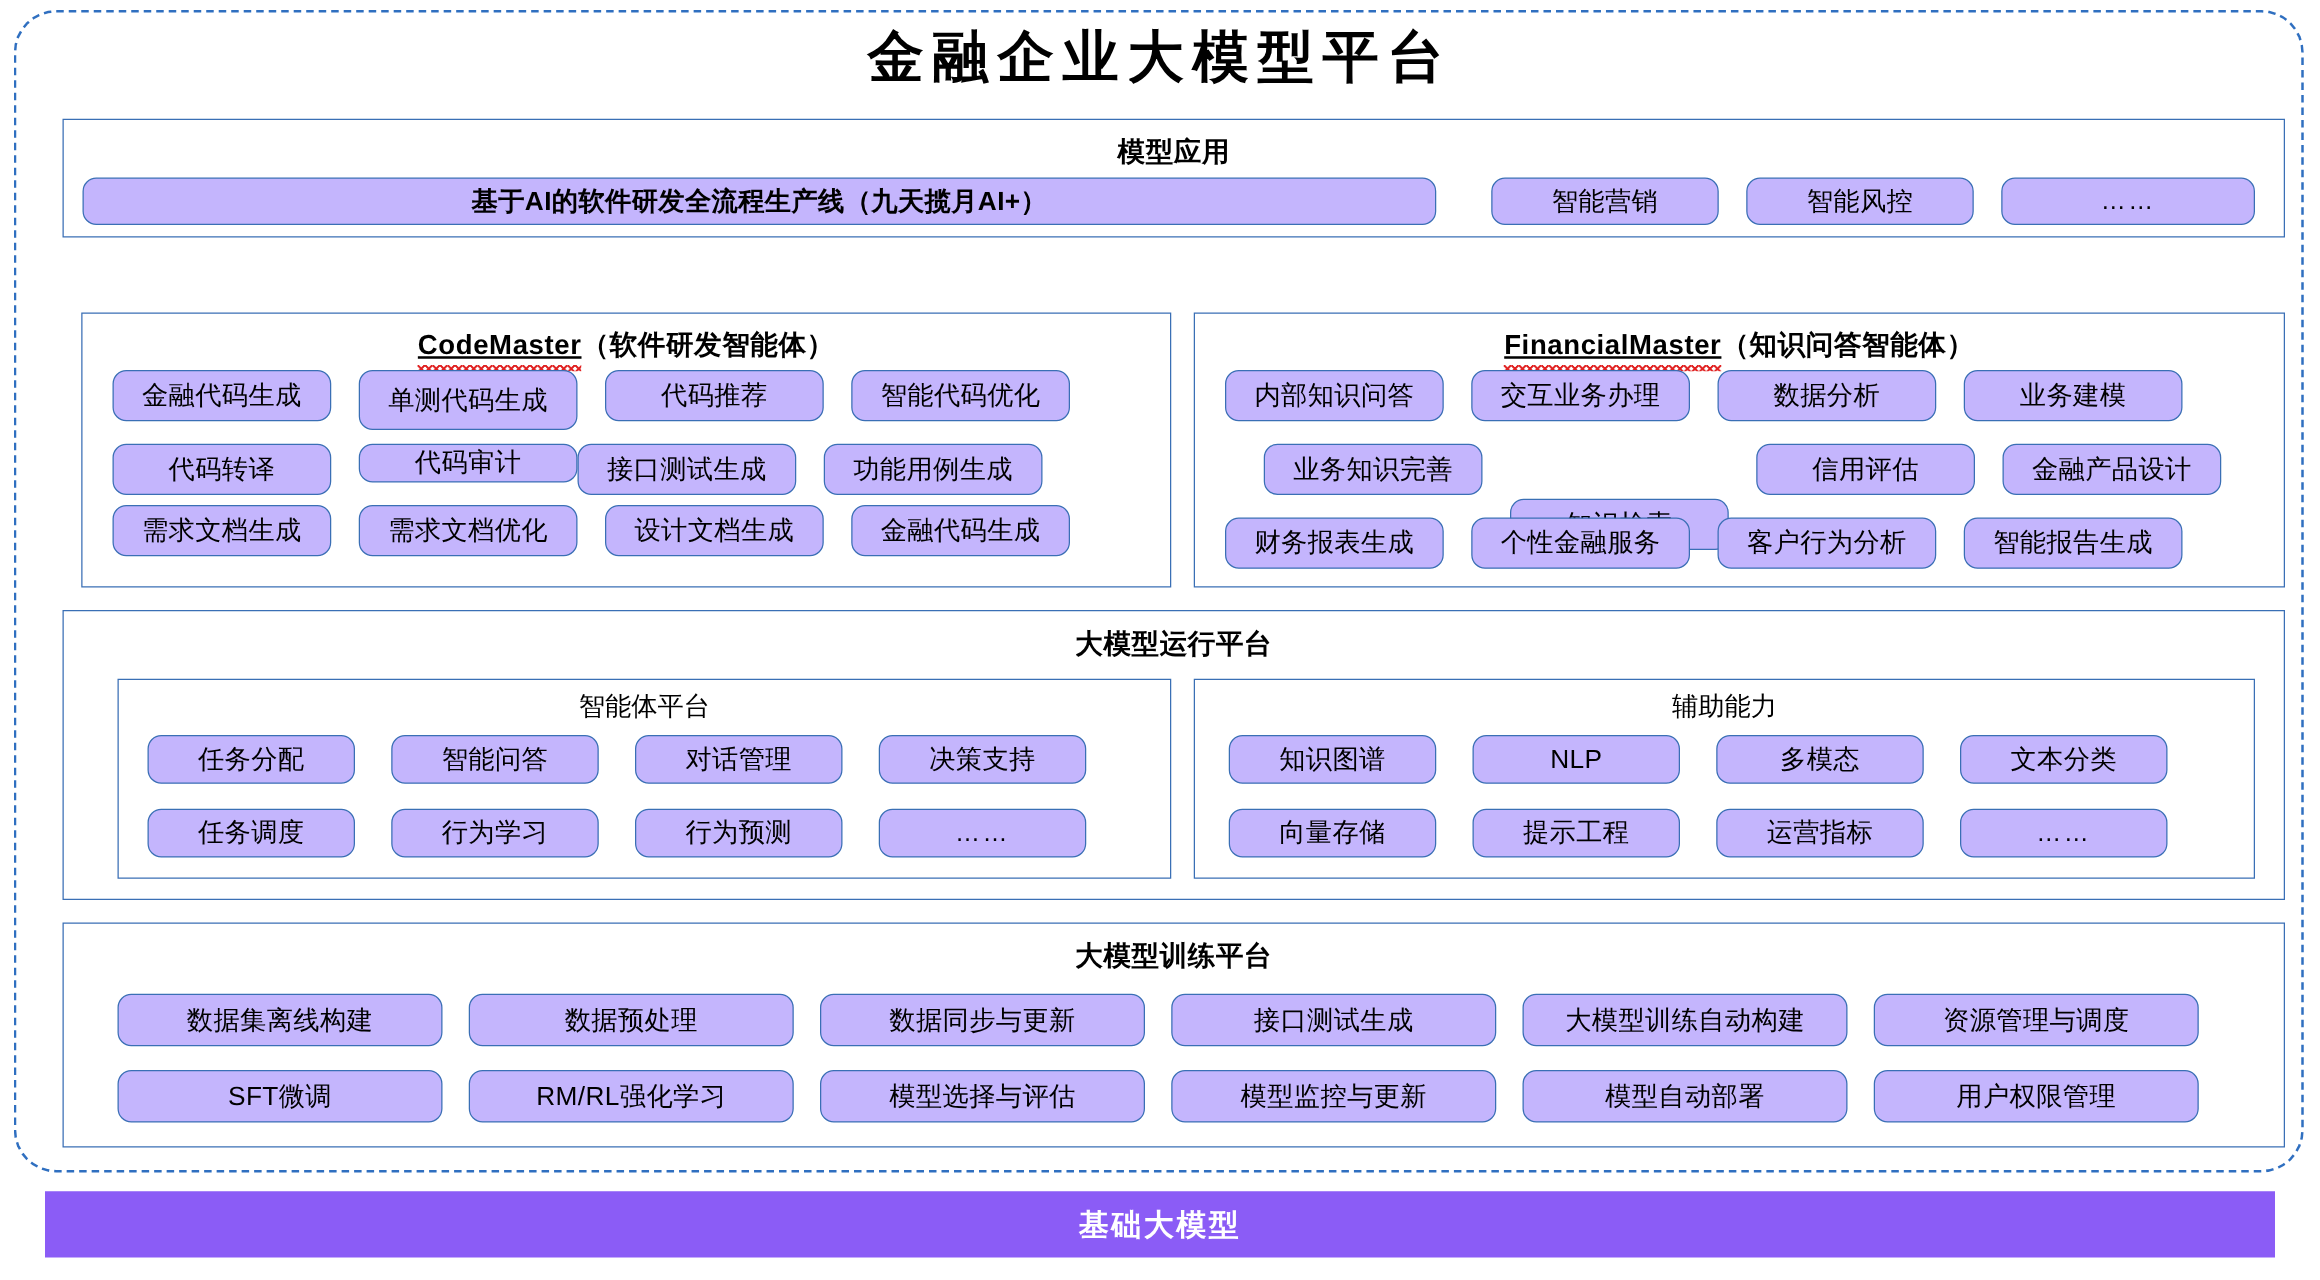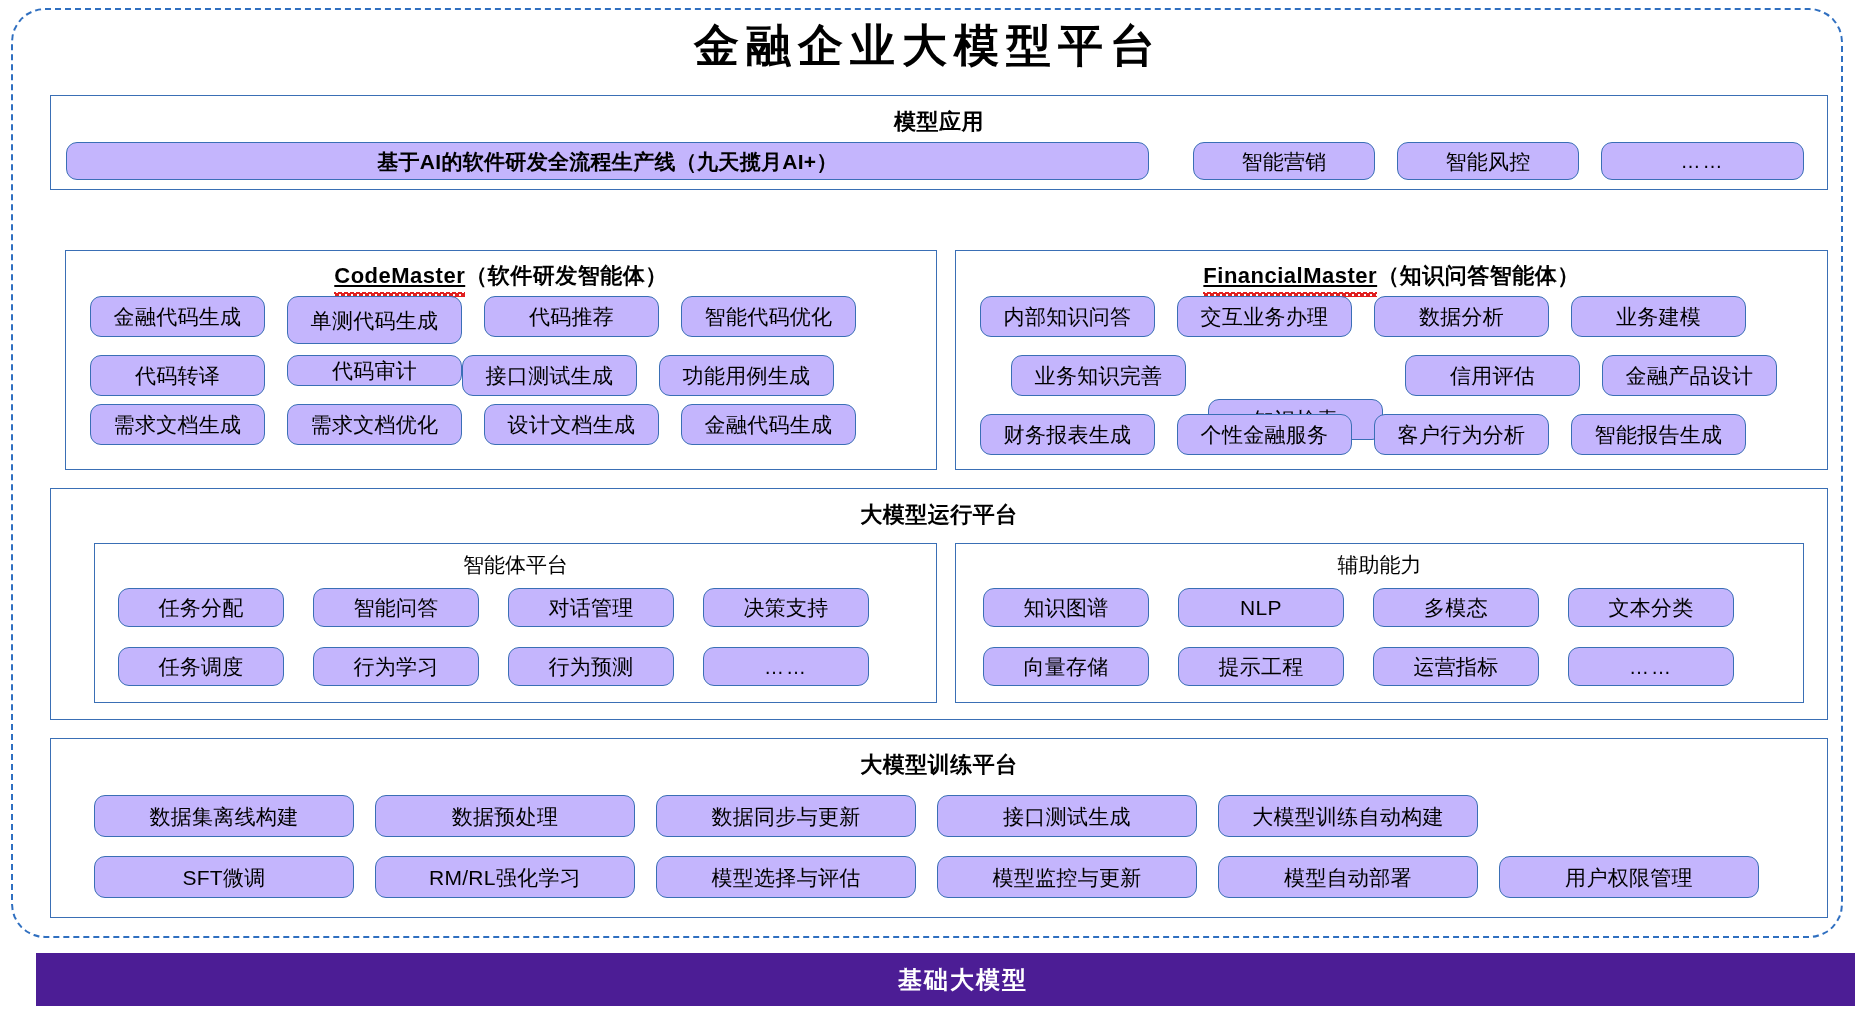--- a/index.html
+++ b/index.html
@@ -139,29 +139,28 @@
     white-space: nowrap;
   }
 
   
   .base-bar {
     position: absolute;
     left: 36px;
     top: 953px;
     width: 1784px;
     height: 53px;
-    background: #4c1d95;
+    background: #8b5cf6;
     display: flex;
     align-items: center;
     justify-content: center;
     color: #ffffff;
     font-size: 24px;
     font-weight: 700;
     letter-spacing: 2px;
-    padding-left: 35px;
   }
 </style>
 </head>
 <body>
 
 <div class="page">
 
   <div class="outer-frame"></div>
 
   <div class="main-title">金融企业大模型平台</div>
@@ -262,20 +261,21 @@
 
   <div class="section-box" style="left:50px; top:738px; width:1778px; height:180px;">
     <div class="section-title" style="margin-top:11px;">大模型训练平台</div>
   </div>
   <div class="pill-row" style="left:94px; top:795px;">
     <div class="pill" style="width:260px; height:42px; margin-right:21px;">数据集离线构建</div>
     <div class="pill" style="width:260px; height:42px; margin-right:21px;">数据预处理</div>
     <div class="pill" style="width:260px; height:42px; margin-right:21px;">数据同步与更新</div>
     <div class="pill" style="width:260px; height:42px; margin-right:21px;">接口测试生成</div>
     <div class="pill" style="width:260px; height:42px; margin-right:21px;">大模型训练自动构建</div>
+    <div class="pill" style="width:260px; height:42px;">资源管理与调度</div>
   </div>
   <div class="pill-row" style="left:94px; top:856px;">
     <div class="pill" style="width:260px; height:42px; margin-right:21px;">SFT微调</div>
     <div class="pill" style="width:260px; height:42px; margin-right:21px;">RM/RL强化学习</div>
     <div class="pill" style="width:260px; height:42px; margin-right:21px;">模型选择与评估</div>
     <div class="pill" style="width:260px; height:42px; margin-right:21px;">模型监控与更新</div>
     <div class="pill" style="width:260px; height:42px; margin-right:21px;">模型自动部署</div>
     <div class="pill" style="width:260px; height:42px;">用户权限管理</div>
   </div>
 

